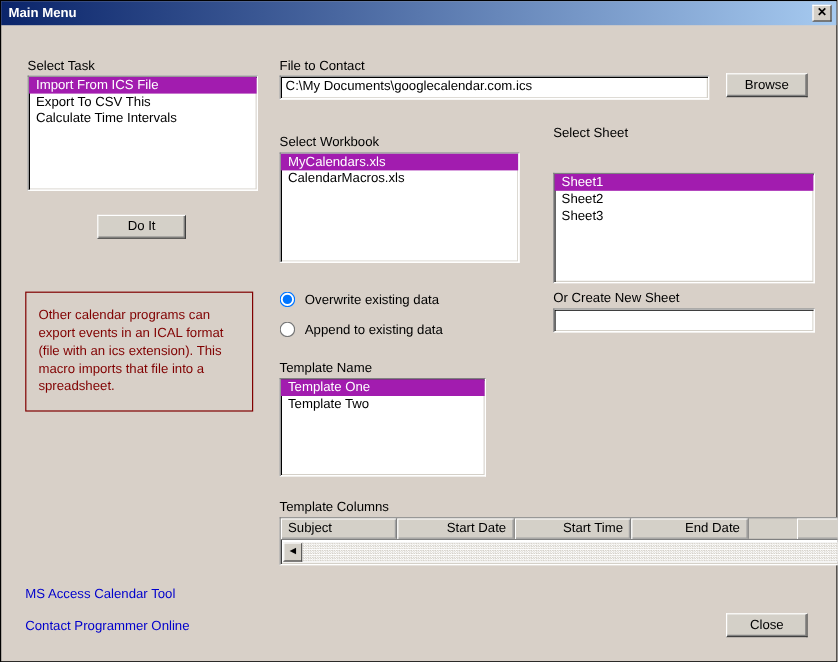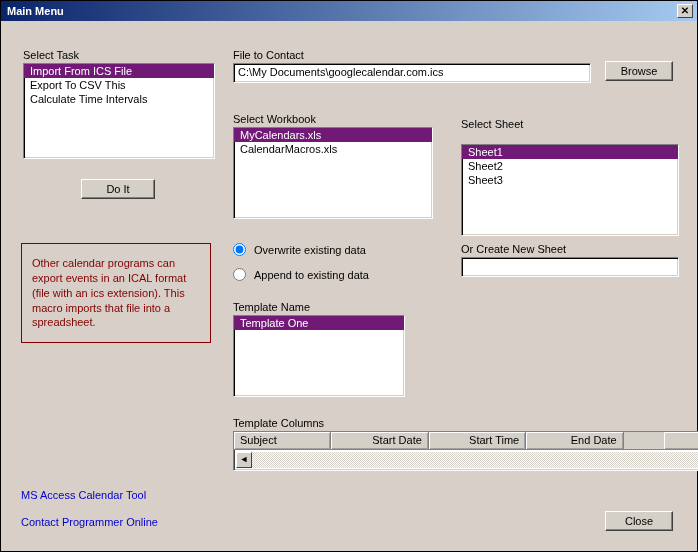--- a/index.html
+++ b/index.html
@@ -69,21 +69,21 @@
     font-size: 11px;
     overflow: hidden;
     position: absolute;
   }
   .listbox .item {
     padding: 1px 4px 1px 6px;
     white-space: nowrap;
     cursor: default;
   }
   .listbox .item.selected {
-    background: #701a75;
+    background: #a21caf;
     color: #fff;
   }
   .textbox {
     background: #fff;
     border: 1px solid #808080;
     border-right-color: #fff;
     border-bottom-color: #fff;
     box-shadow: inset 1px 1px 0 #000, inset -1px -1px 0 #d4d0c8;
     font-size: 11px;
     padding: 2px 4px;
@@ -199,21 +199,21 @@
     <div class="label" style="left:232px; top:28px;">File to Contact</div>
     <div class="textbox" style="left:232px; top:42px; width:358px; height:20px;">C:\My Documents\googlecalendar.com.ics</div>
     <div class="btn" style="left:604px; top:40px; width:68px;">Browse</div>
 
     <div class="label" style="left:232px; top:92px;">Select Workbook</div>
     <div class="listbox" id="workbook-list" style="left:232px; top:106px; width:200px; height:92px;">
         <div class="item selected">MyCalendars.xls</div>
         <div class="item">CalendarMacros.xls</div>
       </div>
 
-    <div class="label" style="left:460px; top:97px;">Select Sheet</div>
+    <div class="label" style="left:460px; top:84px;">Select Sheet</div>
     <div class="listbox" id="sheet-list" style="left:460px; top:123px; width:218px; height:92px;">
         <div class="item selected">Sheet1</div>
         <div class="item">Sheet2</div>
         <div class="item">Sheet3</div>
       </div>
 
     <div class="radio-row" style="left:232px; top:222px;">
       <input type="radio" name="mode" checked="" style="">
       <span>Overwrite existing data</span>
     </div>
@@ -221,20 +221,21 @@
       <input type="radio" name="mode" style="">
       <span>Append to existing data</span>
     </div>
 
     <div class="label" style="left:460px; top:222px;">Or Create New Sheet</div>
     <div class="textbox" style="left:460px; top:236px; width:218px; height:20px;"></div>
 
     <div class="label" style="left:232px; top:280px;">Template Name</div>
     <div class="listbox" id="template-list" style="left:232px; top:294px; width:172px; height:82px;">
         <div class="item selected">Template One</div>
+        <div class="item">Template Two</div>
       </div>
 
     <div class="label" style="left:232px; top:396px;">Template Columns</div>
     <div class="tcolumns" style="left:232px; top:410px; width:528px; height:40px;">
       <div class="header" id="tcol-header">
           <div class="col">Subject</div>
           <div class="col right">Start Date</div>
           <div class="col right">Start Time</div>
           <div class="col right">End Date</div>
           <div class="col right">End Time</div>

